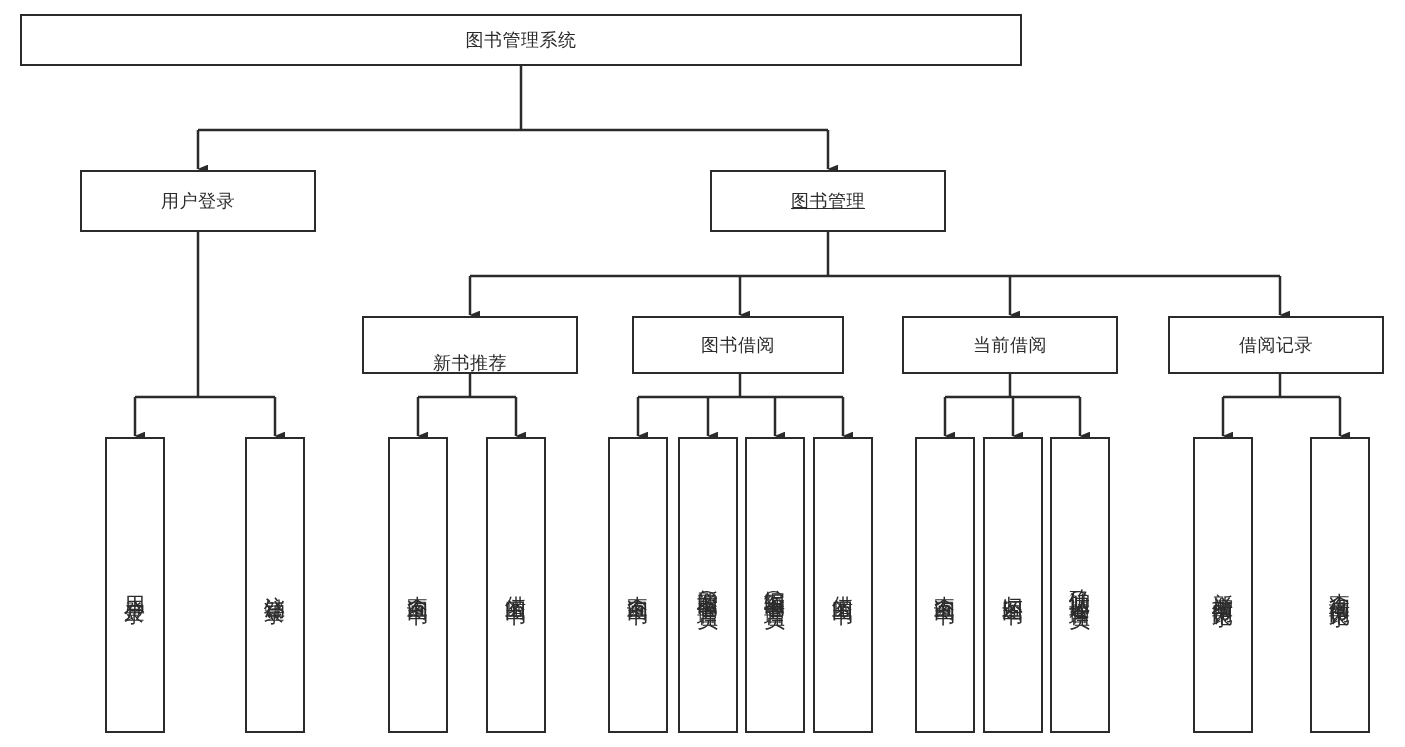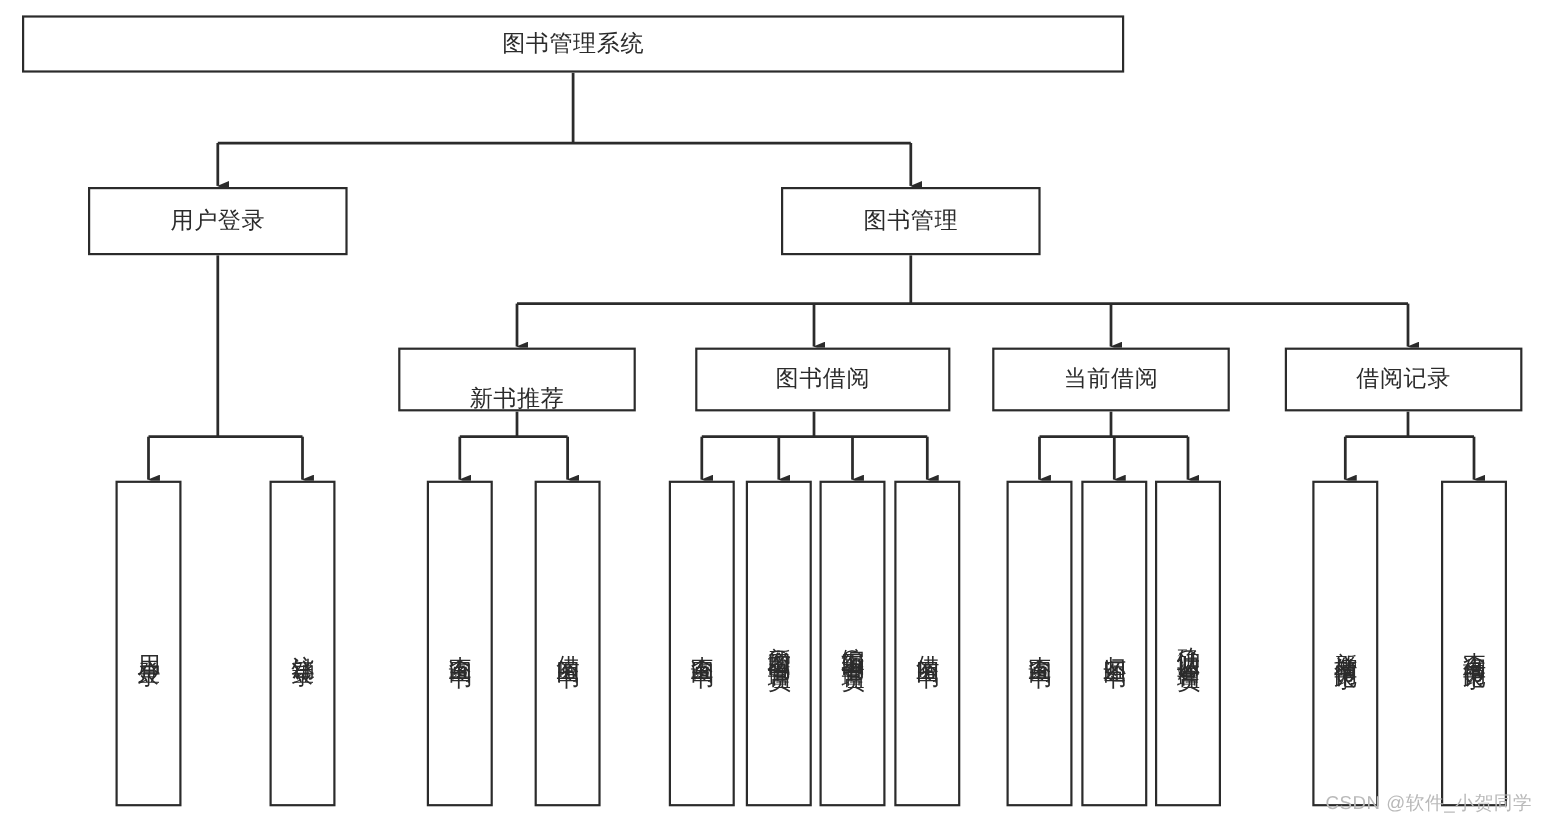--- a/index.html
+++ b/index.html
@@ -29,21 +29,21 @@
     box-sizing: border-box;
     background: #ffffff;
     border: 2px solid #2b2b2b;
     display: flex;
     align-items: center;
     justify-content: center;
     overflow: hidden;
   }
   .node-label {
     color: #2b2b2b;
-    font-size: 21px;
+    font-size: 18px;
     line-height: 1.15;
     letter-spacing: 0.5px;
     white-space: nowrap;
     text-align: center;
   }
   .node-box.vertical {
     align-items: center;
     justify-content: center;
   }
   .node-box.vertical .node-label {
@@ -114,26 +114,26 @@
   </svg>
 
   <div id="node-layer">
       <div class="node-box" style="left: 20px; top: 14px; width: 1002px; height: 52px; border-color: rgb(43, 43, 43); background: rgb(255, 255, 255);">
         <span class="node-label" style="color: rgb(43, 43, 43);">图书管理系统</span>
       </div>
       <div class="node-box" style="left: 80px; top: 170px; width: 236px; height: 62px; border-color: rgb(43, 43, 43); background: rgb(255, 255, 255);">
         <span class="node-label" style="color: rgb(43, 43, 43);">用户登录</span>
       </div>
       <div class="node-box" style="left: 710px; top: 170px; width: 236px; height: 62px; border-color: rgb(43, 43, 43); background: rgb(255, 255, 255);">
-        <span class="node-label" style="color: rgb(43, 43, 43);">图书管理</span>
+        <span class="node-label" style="color: rgb(43, 43, 43); text-decoration: underline;">图书管理</span>
       </div>
       <div class="node-box" style="left: 362px; top: 316px; width: 216px; height: 58px; border-color: rgb(43, 43, 43); background: rgb(255, 255, 255);">
         <span class="node-label" style="color: rgb(43, 43, 43); margin-top: 36px;">新书推荐</span>
       </div>
-      <div class="node-box" style="left: 632px; top: 316px; width: 232px; height: 58px; border-color: rgb(43, 43, 43); background: rgb(255, 255, 255);">
+      <div class="node-box" style="left: 632px; top: 316px; width: 212px; height: 58px; border-color: rgb(43, 43, 43); background: rgb(255, 255, 255);">
         <span class="node-label" style="color: rgb(43, 43, 43);">图书借阅</span>
       </div>
       <div class="node-box" style="left: 902px; top: 316px; width: 216px; height: 58px; border-color: rgb(43, 43, 43); background: rgb(255, 255, 255);">
         <span class="node-label" style="color: rgb(43, 43, 43);">当前借阅</span>
       </div>
       <div class="node-box" style="left: 1168px; top: 316px; width: 216px; height: 58px; border-color: rgb(43, 43, 43); background: rgb(255, 255, 255);">
         <span class="node-label" style="color: rgb(43, 43, 43);">借阅记录</span>
       </div>
       <div class="node-box vertical" style="left: 105px; top: 437px; width: 60px; height: 296px; border-color: rgb(43, 43, 43); background: rgb(255, 255, 255);">
         <span class="node-label" style="color: rgb(43, 43, 43);">用户登录</span>
@@ -169,14 +169,13 @@
         <span class="node-label" style="color: rgb(43, 43, 43);">确认归还（管理员）</span>
       </div>
       <div class="node-box vertical" style="left: 1193px; top: 437px; width: 60px; height: 296px; border-color: rgb(43, 43, 43); background: rgb(255, 255, 255);">
         <span class="node-label" style="color: rgb(43, 43, 43);">新增借阅记录</span>
       </div>
       <div class="node-box vertical" style="left: 1310px; top: 437px; width: 60px; height: 296px; border-color: rgb(43, 43, 43); background: rgb(255, 255, 255);">
         <span class="node-label" style="color: rgb(43, 43, 43);">查询借阅记录</span>
       </div>
     </div>
 
-  <div id="watermark">CSDN @软件_小贺同学</div>
 </div>
 
 </body></html>

